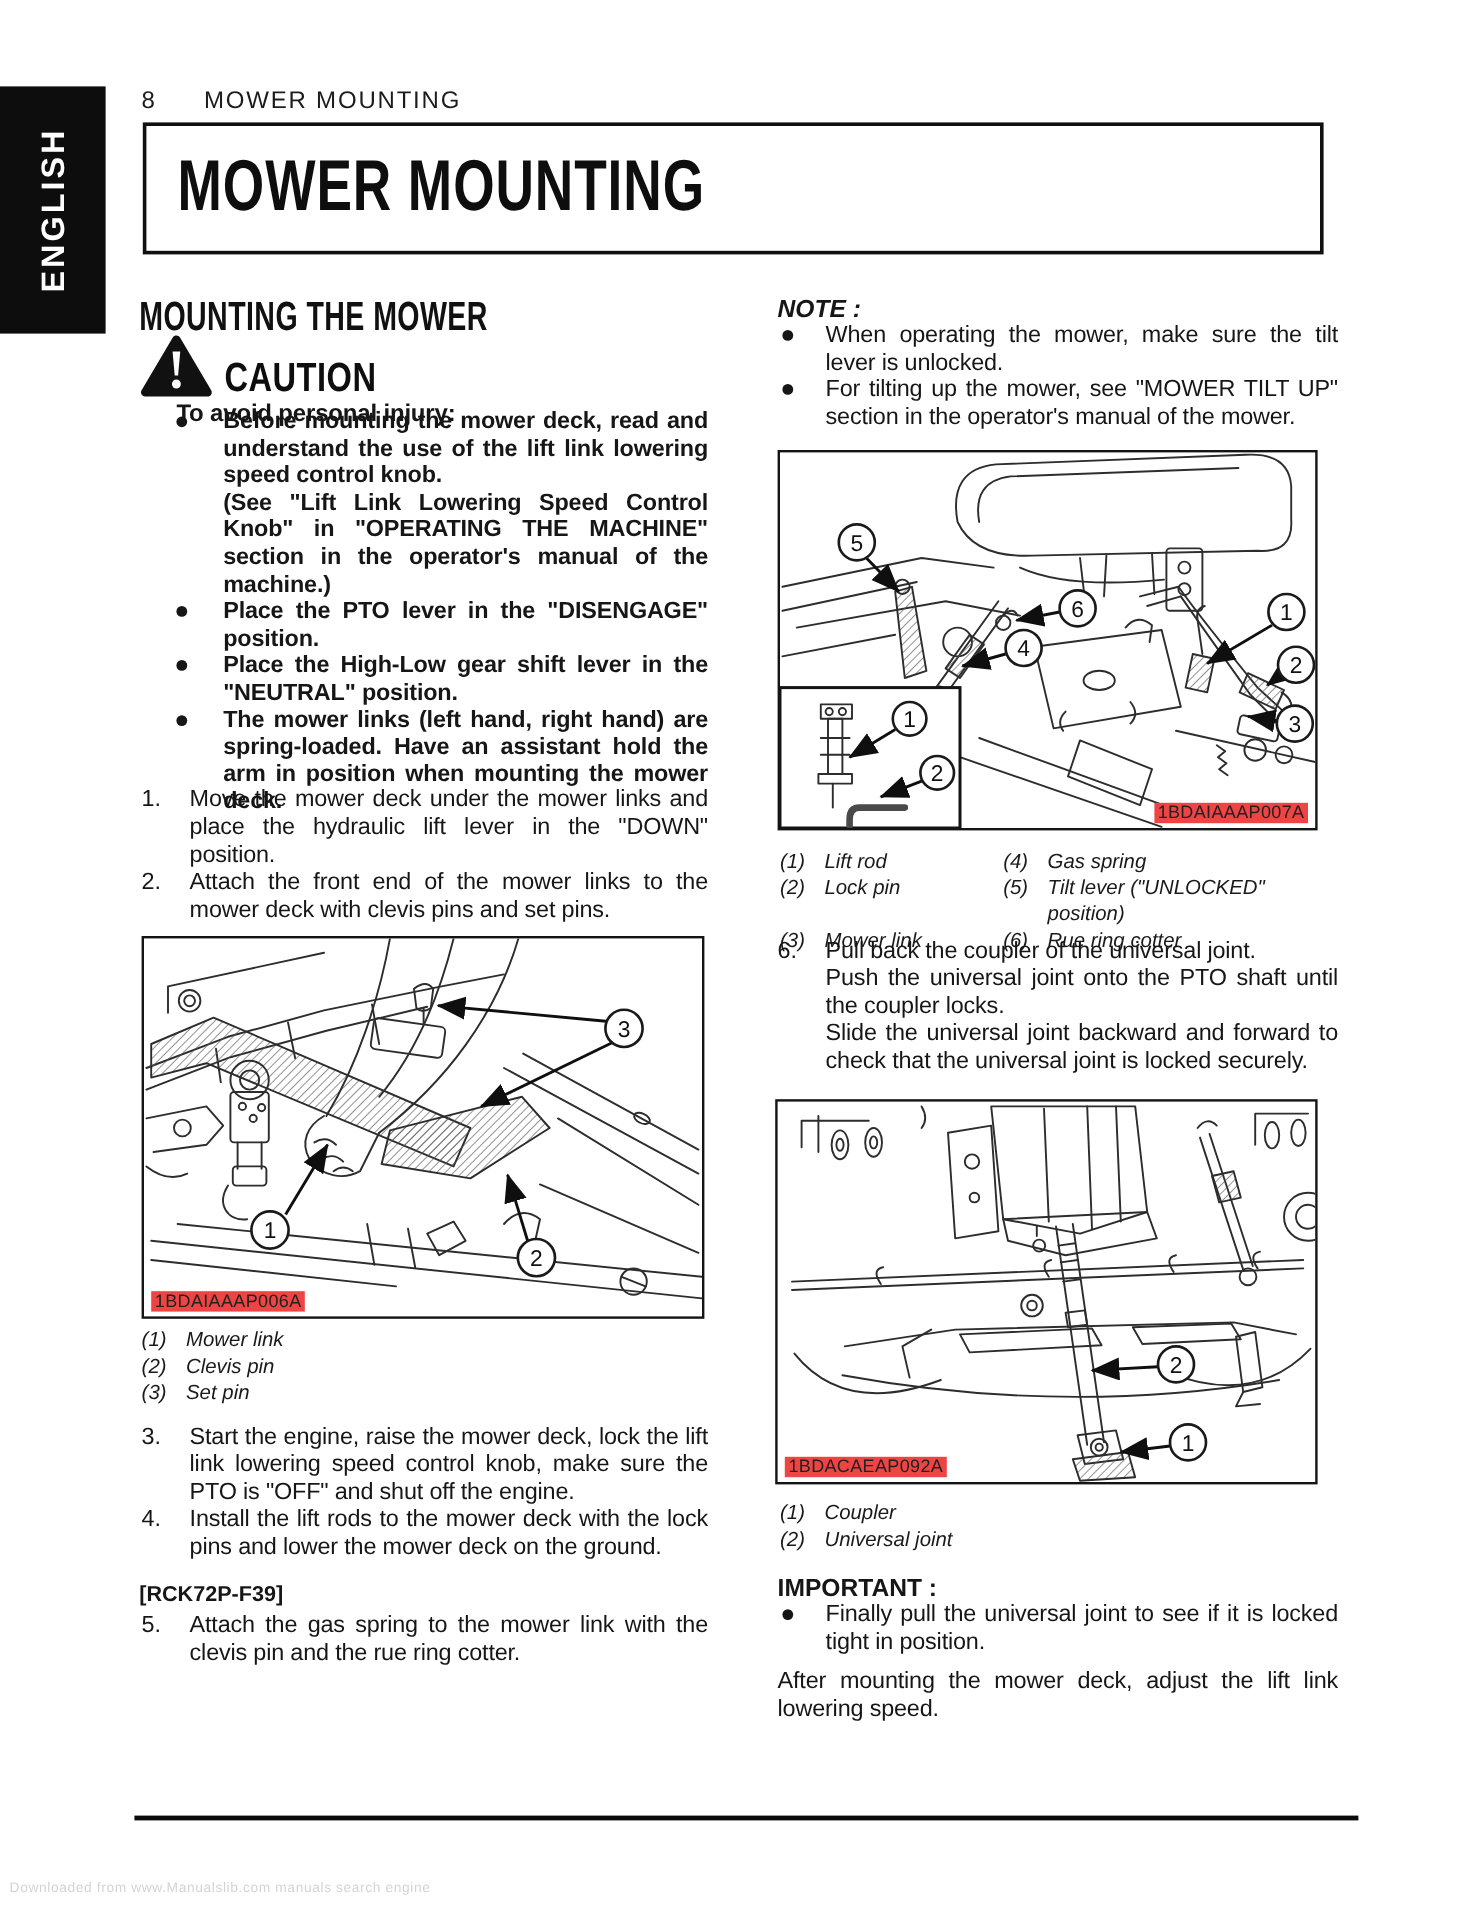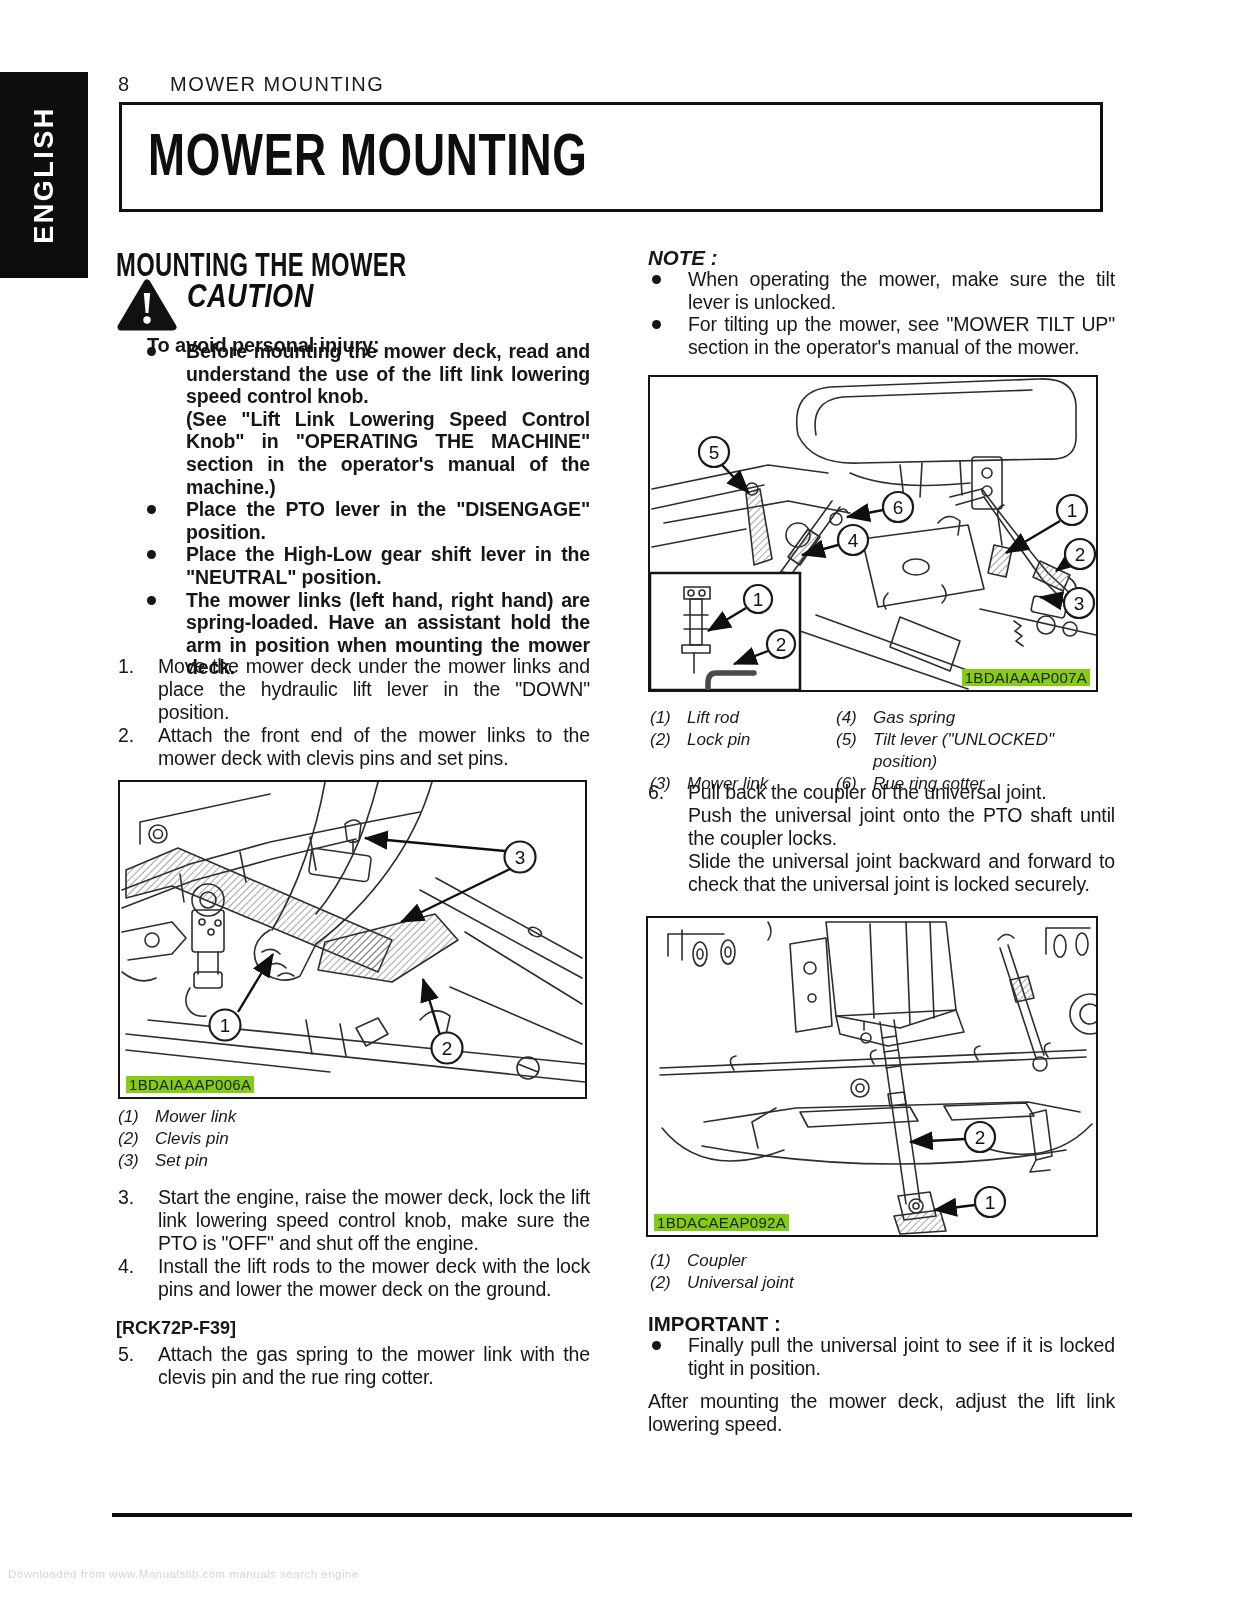--- a/index.html
+++ b/index.html
@@ -15,34 +15,34 @@
              font-weight:bold;font-size:27px;letter-spacing:2.5px;}
   
   .runhead{top:73px;font-size:20px;letter-spacing:1.5px;color:#1c1c1c;}
   
   .titlebox{left:119px;top:102px;width:984px;height:110px;border:3px solid #101010;box-sizing:border-box;}
   .titletext{position:absolute;left:26px;top:50%;transform:translateY(-54%) scaleX(.74);transform-origin:left center;
              font-weight:bold;font-size:60px;letter-spacing:1px;white-space:nowrap;display:inline-block;color:#0e0e0e;}
   .h2{font-weight:bold;font-size:34px;transform:scaleX(.70);transform-origin:left top;display:inline-block;
       letter-spacing:.5px;white-space:nowrap;color:#111;}
   
-  .cauhead{display:flex;align-items:flex-start;font-style:italic;}
+  .cauhead{display:flex;align-items:flex-end;}
   .cautext{font-weight:bold;font-size:34px;transform:scaleX(.80);transform-origin:left bottom;display:inline-block;
            margin-left:9px;line-height:1;letter-spacing:.5px;color:#0e0e0e;}
   .body-text{font-size:19.5px;letter-spacing:-0.15px;line-height:22.6px;color:#161616;}
   .steps{font-size:19.5px;letter-spacing:-0.15px;line-height:23px;}
   .flexrow{display:flex;align-items:flex-start;gap:10px;}
   .dotcol{flex:0 0 29px;}
   .dot{width:9px;height:9px;border-radius:50%;background:#161616;margin-top:7px;}
   .ndotcol{flex:0 0 26px;}
   .numcol{flex:0 0 30px;}
   .ftxt{flex:1;}
   
   .figbox{border:2px solid #141414;box-sizing:border-box;background:#fff;}
-  .figcode{position:absolute;font-size:15px;color:#222;background:#84cc16;padding:0 3px;letter-spacing:.3px;}
+  .figcode{position:absolute;font-size:15px;color:#222;background:#ef4444;padding:0 3px;letter-spacing:.3px;}
   .capt{font-style:italic;font-size:17px;line-height:22px;color:#1a1a1a;}
   .capnum{flex:0 0 27px;}
   .capgrid{display:grid;grid-template-columns:186px 1fr;column-gap:0;}
   
   .ln{fill:none;stroke:#2d2d2d;stroke-width:1.6;stroke-linejoin:round;stroke-linecap:round;}
   .lnT{fill:none;stroke:#4a4a4a;stroke-width:5.5;stroke-linejoin:round;stroke-linecap:round;}
   .hs{fill:url(#h1);stroke:#2d2d2d;stroke-width:1.6;stroke-linejoin:round;}
   .hs2{fill:url(#h2);stroke:#2d2d2d;stroke-width:1.6;stroke-linejoin:round;}
   .hs3{fill:url(#h3);stroke:#2d2d2d;stroke-width:1.6;stroke-linejoin:round;}
   .arrow{stroke:#0f0f0f;stroke-width:2.4;}

